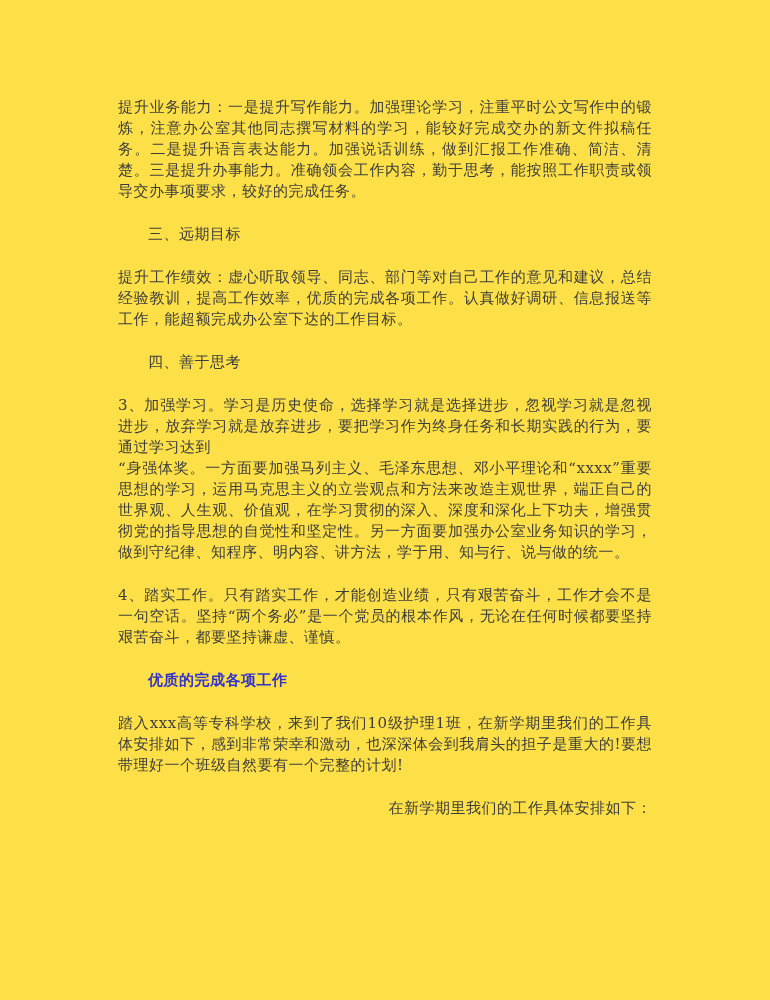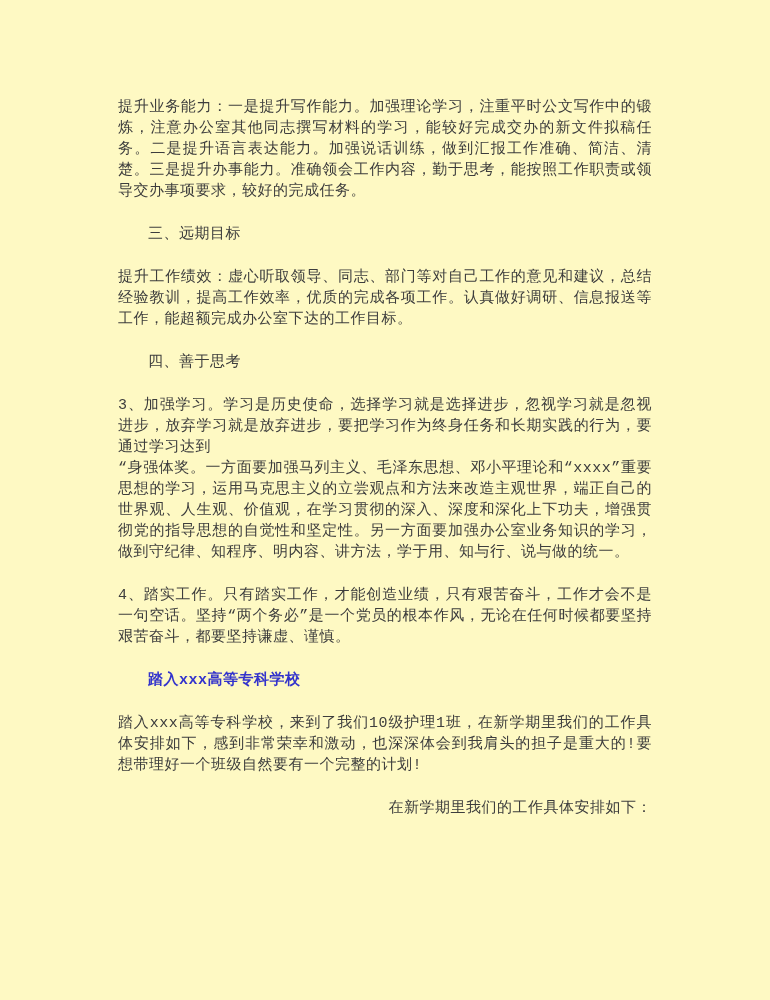--- a/index.html
+++ b/index.html
@@ -11,22 +11,21 @@
     width: 770px;
     height: 1000px;
     overflow: hidden;
     font-family: "DejaVu Serif", "Liberation Serif", serif;
   }
   .doc {
     box-sizing: border-box;
     width: 770px;
     height: 1000px;
     padding: 97px 118px 4px 118px;
-    background: #fef9c3;
-    font-family: Liberation Mono, monospace;
+    background: #fde047;
   }
   .doc-body {
     width: 534px;
   }
   .block {
     margin: 0 0 22px 0;
     font-size: 15px;
     line-height: 21px;
     color: #3d3d3d;
     letter-spacing: 0.5px;
@@ -54,17 +53,17 @@
 
 <div class="doc">
   <div class="doc-body">
       <div class="block para">提升业务能力：一是提升写作能力。加强理论学习，注重平时公文写作中的锻炼，注意办公室其他同志撰写材料的学习，能较好完成交办的新文件拟稿任务。二是提升语言表达能力。加强说话训练，做到汇报工作准确、简洁、清楚。三是提升办事能力。准确领会工作内容，勤于思考，能按照工作职责或领导交办事项要求，较好的完成任务。</div>
       <div class="block heading">三、远期目标</div>
       <div class="block para">提升工作绩效：虚心听取领导、同志、部门等对自己工作的意见和建议，总结经验教训，提高工作效率，优质的完成各项工作。认真做好调研、信息报送等工作，能超额完成办公室下达的工作目标。</div>
       <div class="block heading">四、善于思考</div>
       <div class="block para">3、加强学习。学习是历史使命，选择学习就是选择进步，忽视学习就是忽视进步，放弃学习就是放弃进步，要把学习作为终身任务和长期实践的行为，要通过学习达到
 “身强体奖。一方面要加强马列主义、毛泽东思想、邓小平理论和“xxxx”重要思想的学习，运用马克思主义的立尝观点和方法来改造主观世界，端正自己的世界观、人生观、价值观，在学习贯彻的深入、深度和深化上下功夫，增强贯彻党的指导思想的自觉性和坚定性。另一方面要加强办公室业务知识的学习，做到守纪律、知程序、明内容、讲方法，学于用、知与行、说与做的统一。</div>
       <div class="block para">4、踏实工作。只有踏实工作，才能创造业绩，只有艰苦奋斗，工作才会不是一句空话。坚持“两个务必”是一个党员的根本作风，无论在任何时候都要坚持艰苦奋斗，都要坚持谦虚、谨慎。</div>
-      <div class="block blue-heading">踏入xxx高等专科学校</div>
+      <div class="block blue-heading">优质的完成各项工作</div>
       <div class="block para">踏入xxx高等专科学校，来到了我们10级护理1班，在新学期里我们的工作具体安排如下，感到非常荣幸和激动，也深深体会到我肩头的担子是重大的!要想带理好一个班级自然要有一个完整的计划!</div>
       <div class="block indent-para">在新学期里我们的工作具体安排如下：</div>
     </div>
 </div>
 
 </body></html>

